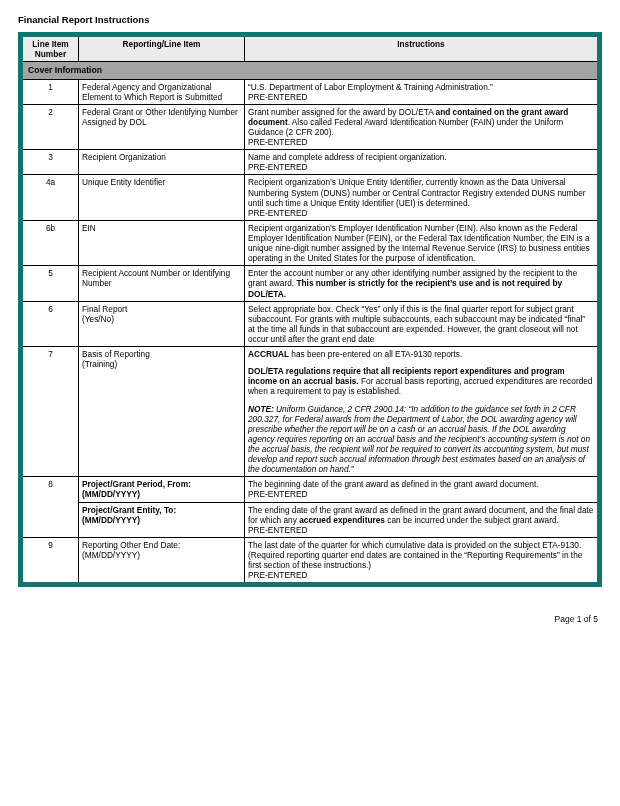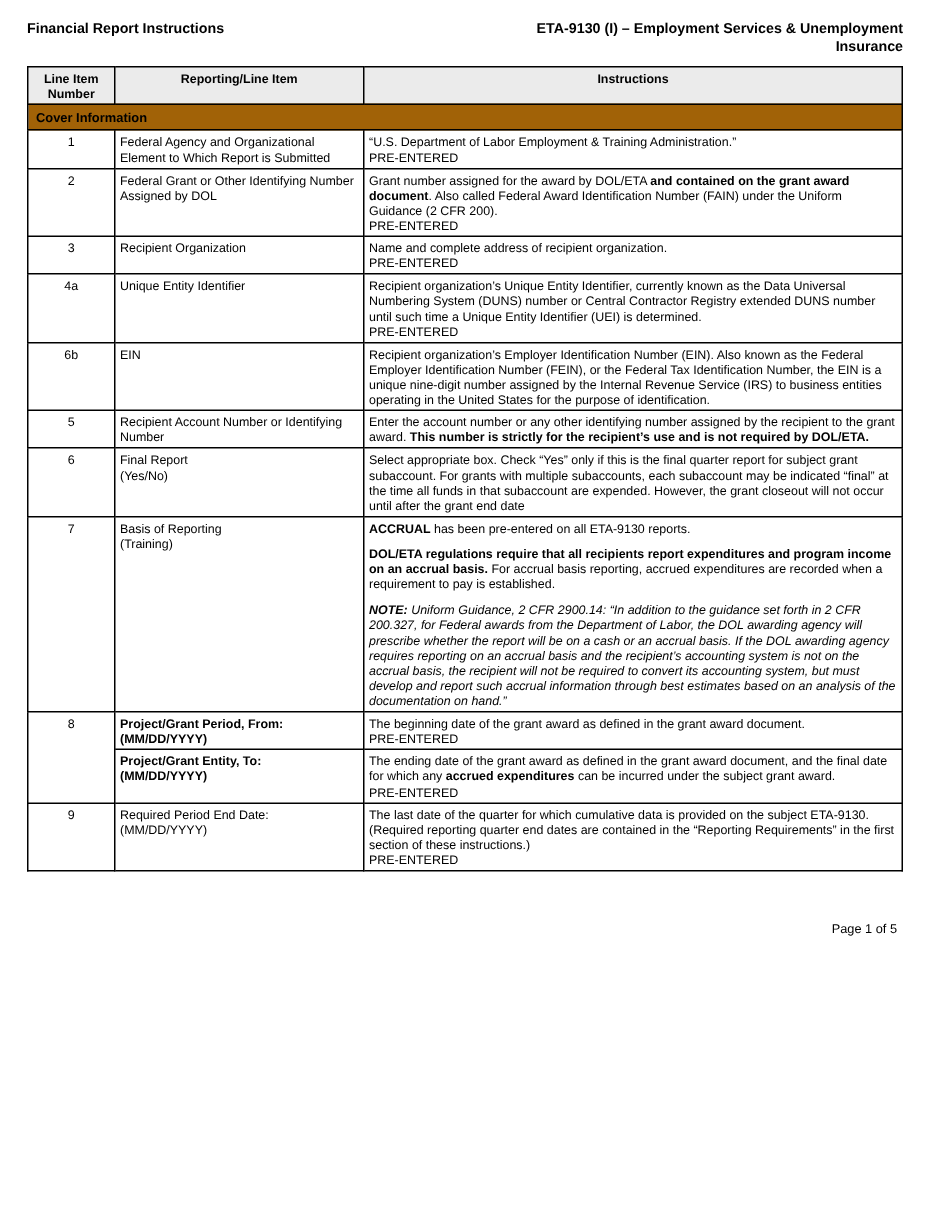--- a/index.html
+++ b/index.html
@@ -35,21 +35,21 @@
     white-space: nowrap;
   }
   .header-right {
     text-align: right;
     max-width: 330px;
   }
   table.report {
     border-collapse: collapse;
     width: 584px;
     table-layout: fixed;
-    border: 1px solid #0f766e;
+    border: 5px solid #0f766e;
   }
   table.report td, table.report th {
     border: 1px solid #000;
     vertical-align: top;
     padding: 2px 3px;
     font-size: 8.3px;
     line-height: 1.22;
   }
   thead th {
     background: #ebebeb;
@@ -69,21 +69,21 @@
   }
   td.item {
     vertical-align: middle;
     font-size: 8.4px;
   }
   td.item.top {
     vertical-align: top;
     font-weight: bold;
   }
   tr.section td {
-    background: #a16207;
+    background: #a3a3a3;
     font-weight: bold;
     font-size: 8.6px;
     padding: 3px 5px;
   }
   .i { }
   p.para {
     margin: 0 0 0 0;
   }
   p.para + p.para {
     margin-top: 7px;
@@ -98,24 +98,20 @@
     font-size: 8.5px;
   }
 </style>
 </head>
 <body>
 
 <div class="page">
 
   <div class="header">
     <div class="header-left">Financial Report Instructions</div>
-    <div class="header-right">
-      <span>ETA-9130 (I) – Employment Services &amp; Unemployment</span><br>
-      <span>Insurance</span>
-    </div>
   </div>
 
   <table class="report">
     <colgroup>
       <col class="col-num">
       <col class="col-item">
       <col class="col-instr">
     </colgroup>
     <thead>
       <tr>
@@ -229,21 +225,21 @@
         </td>
         <td>
           <p class="para">The ending date of the grant award as defined in the grant award document, and the final date for which any <b>accrued expenditures</b> can be incurred under the subject grant award.</p>
           <p class="para" style="margin-top:0">PRE-ENTERED</p>
         </td>
       </tr>
 
       <tr>
         <td class="num">9</td>
         <td class="item">
-          <span>Required Period End Date:</span>
+          <span>Reporting Other End Date:</span>
           <span class="sub">(MM/DD/YYYY)</span>
         </td>
         <td>
           <p class="para">The last date of the quarter for which cumulative data is provided on the subject ETA-9130. (Required reporting quarter end dates are contained in the “Reporting Requirements” in the first section of these instructions.)</p>
           <p class="para" style="margin-top:0">PRE-ENTERED</p>
         </td>
       </tr>
     </tbody>
   </table>
 

